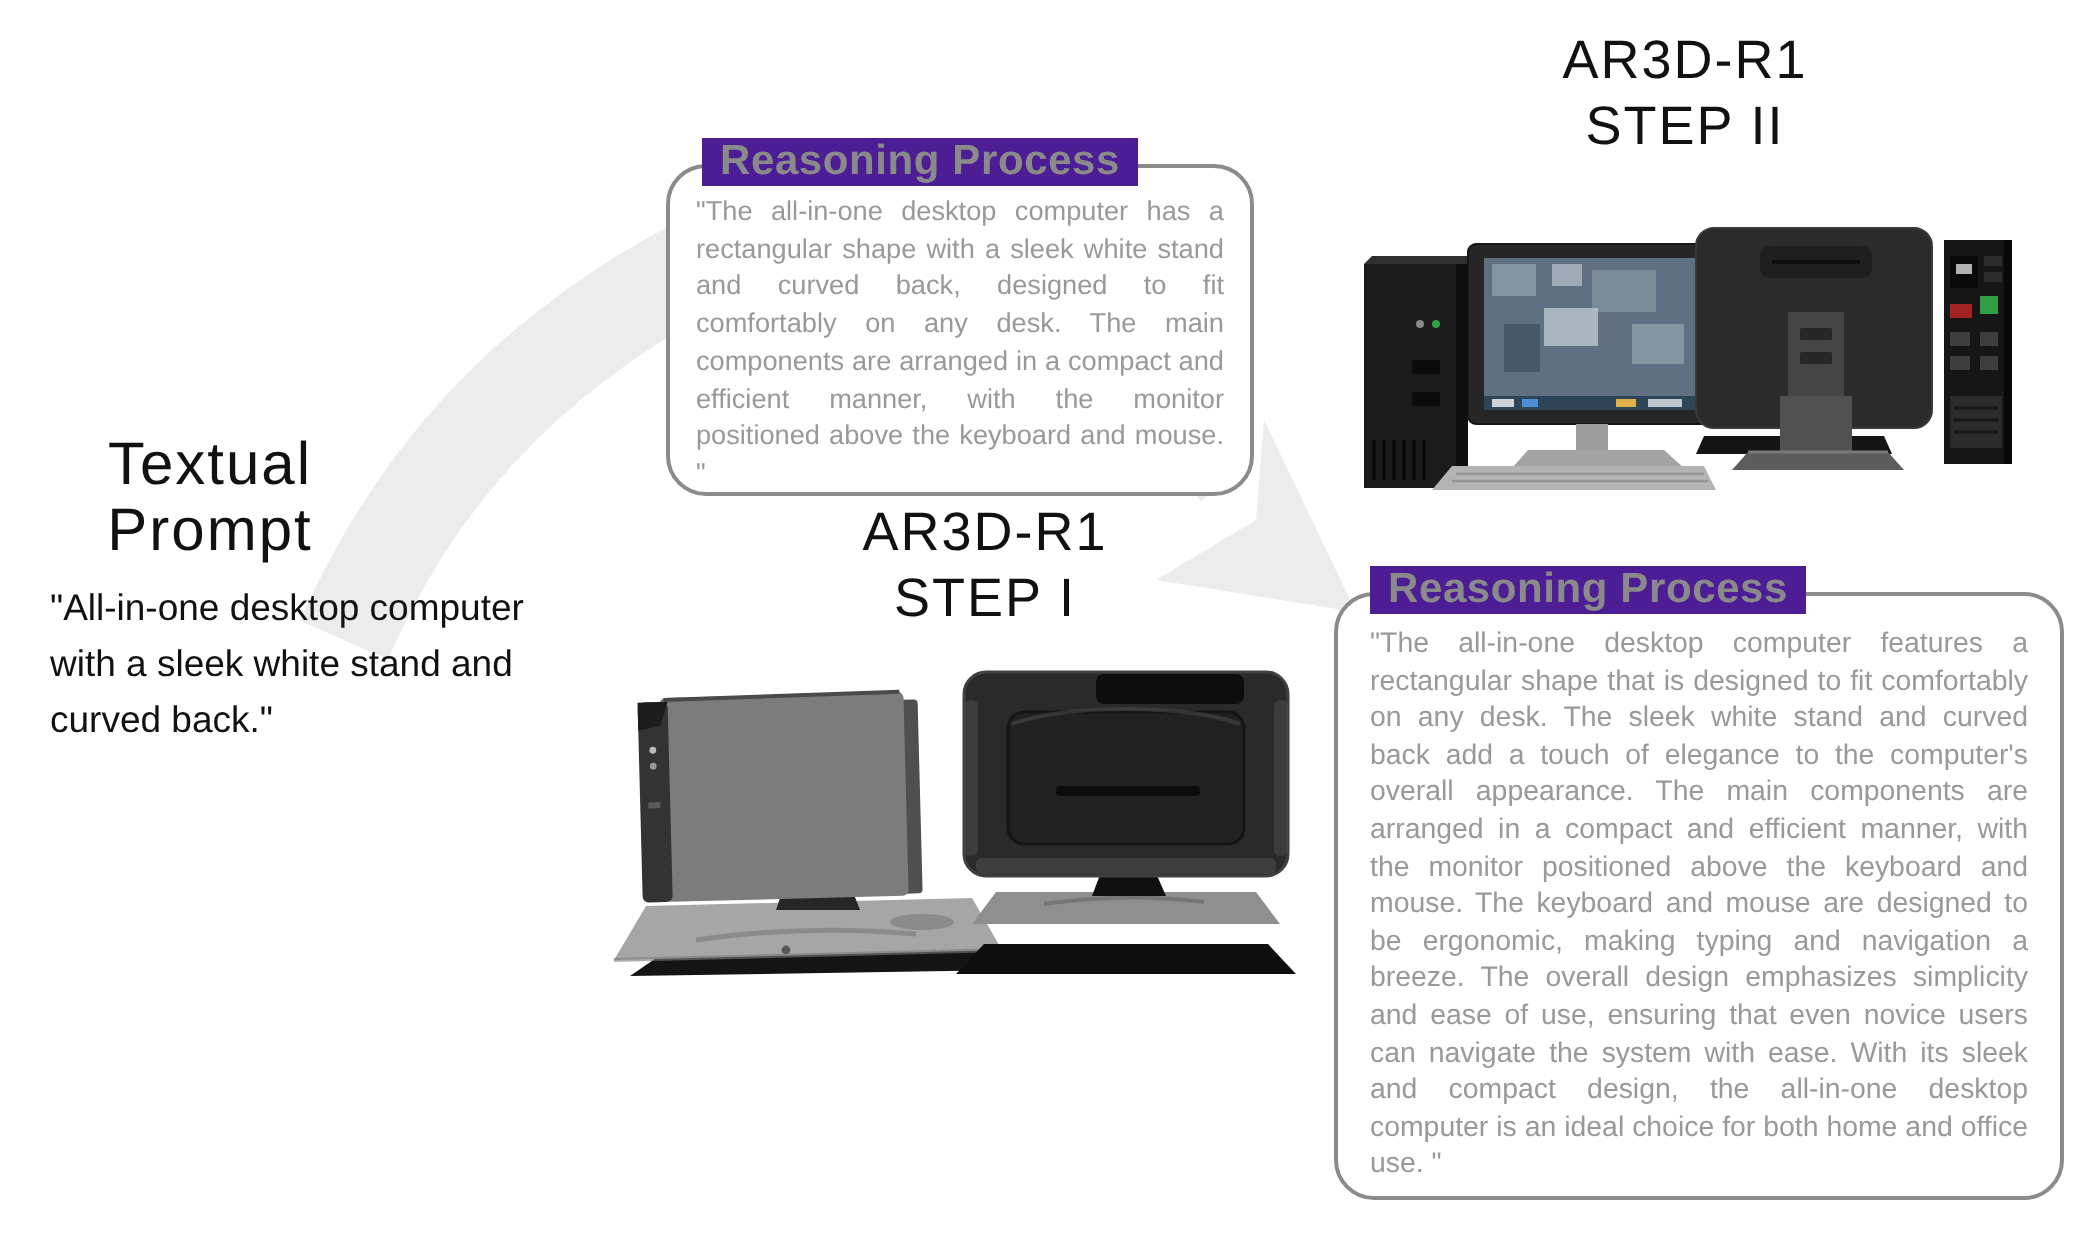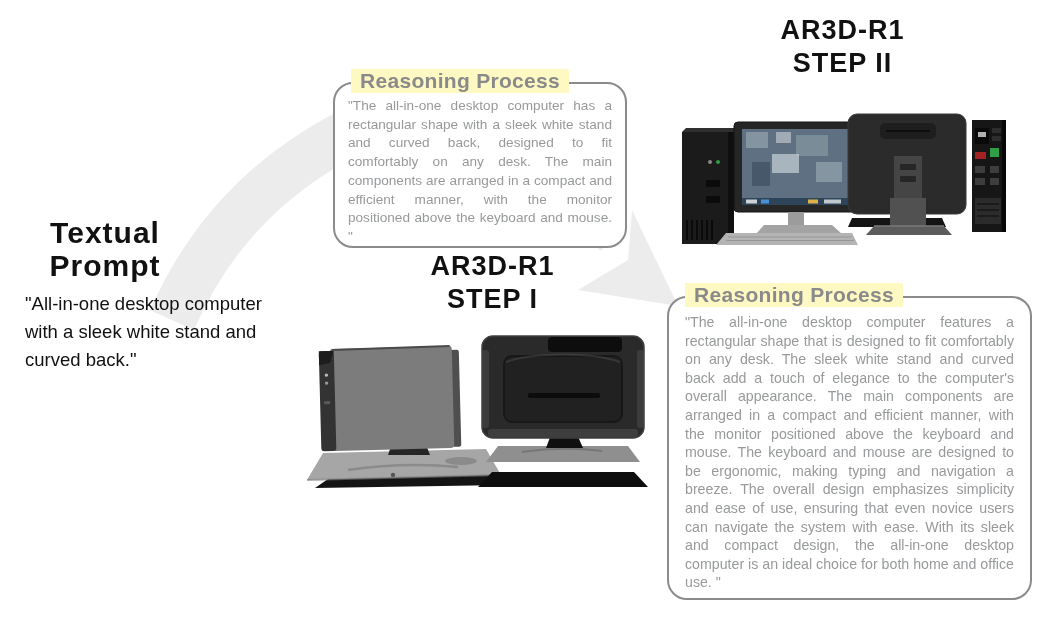--- a/index.html
+++ b/index.html
@@ -2,38 +2,38 @@
 <html><head>
 <meta charset="utf-8">
 <style>
   html,body{margin:0;padding:0;background:#ffffff;}
   .canvas{
     position:relative;width:1040px;height:621px;overflow:hidden;background:#ffffff;
     font-family:"Liberation Sans", sans-serif;
   }
   .arrows{position:absolute;left:0;top:0;z-index:0;}
   .heading{
-    position:absolute;z-index:2;color:#111111;font-weight:bold;text-align:center;
+    position:absolute;z-index:2;color:#111111;font-weight:normal;text-align:center;
     white-space:pre-line;letter-spacing:1px;
   }
   .tp-title{left:25px;top:216px;width:160px;font-size:30px;line-height:33px;}
   .tp-quote{
     position:absolute;z-index:2;left:25px;top:290px;width:264px;color:#111111;
     font-size:18.5px;line-height:28px;font-weight:500;
   }
   .s1-title{left:380px;top:250px;width:225px;font-size:27px;line-height:33px;}
   .s2-title{left:730px;top:14px;width:225px;font-size:27px;line-height:33px;}
   .rbox{
     position:absolute;z-index:2;background:#ffffff;border:2.5px solid #8b8b8b;
     border-radius:20px;box-sizing:border-box;
   }
   .rbox1{left:333px;top:82px;width:294px;height:166px;}
   .rbox2{left:667px;top:296px;width:365px;height:304px;}
   .rtitle{
-    position:absolute;top:-15px;left:16px;background:#fef9c3;padding:0 9px;
+    position:absolute;top:-15px;left:16px;background:#4c1d95;padding:0 9px;
     font-weight:bold;font-size:21px;color:#8a8a8a;letter-spacing:0.3px;white-space:nowrap;
   }
   .rtext{
     margin:0;color:#97999b;text-align:justify;
   }
   .rbox1 .rtext{padding:13px 13px 0 13px;font-size:13.6px;line-height:18.7px;}
   .rbox2 .rtext{padding:15px 16px 0 16px;font-size:14.2px;line-height:18.6px;}
   .fig{position:absolute;z-index:1;}
   .fig-s1-left{left:293px;top:337px;}
   .fig-s1-right{left:462px;top:330px;}

